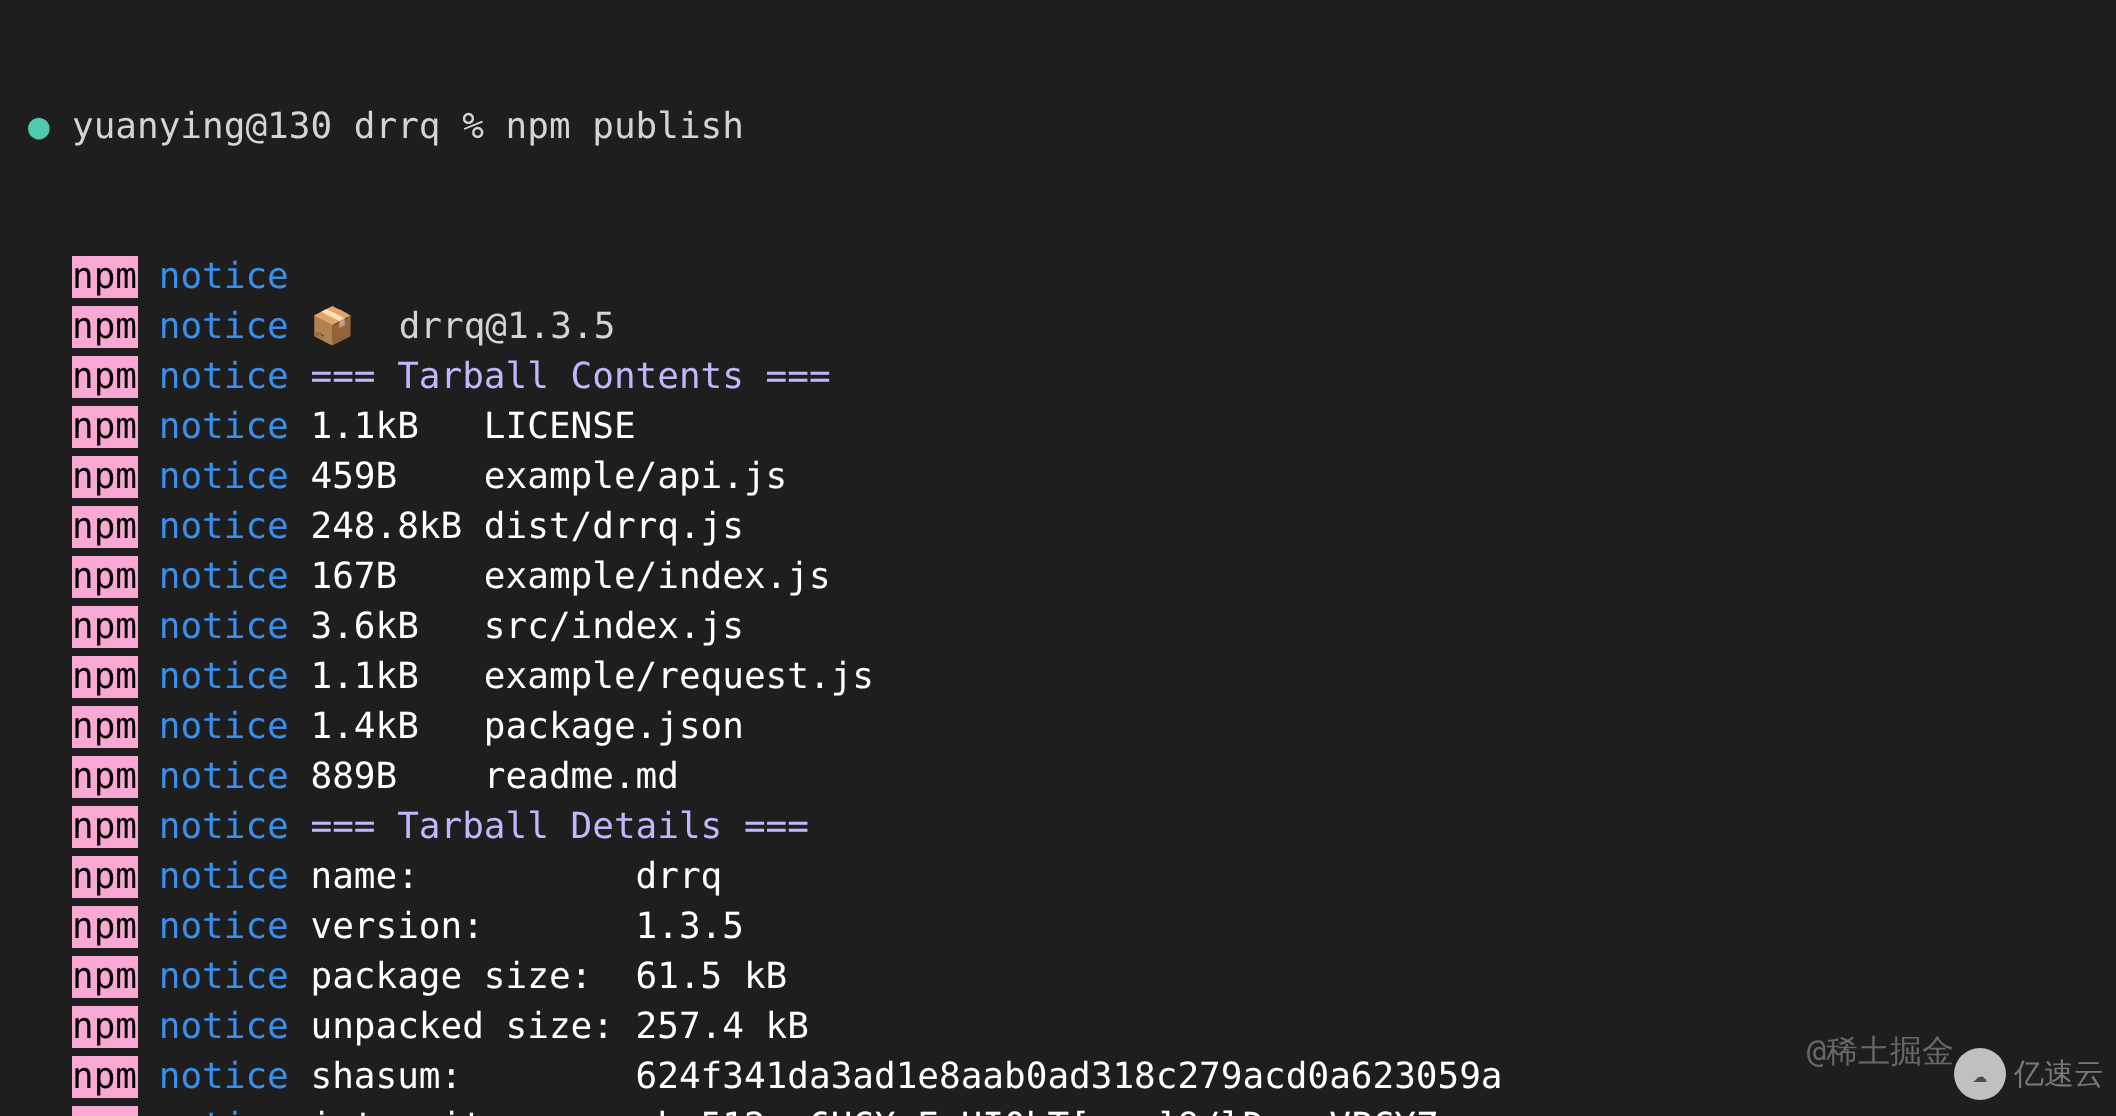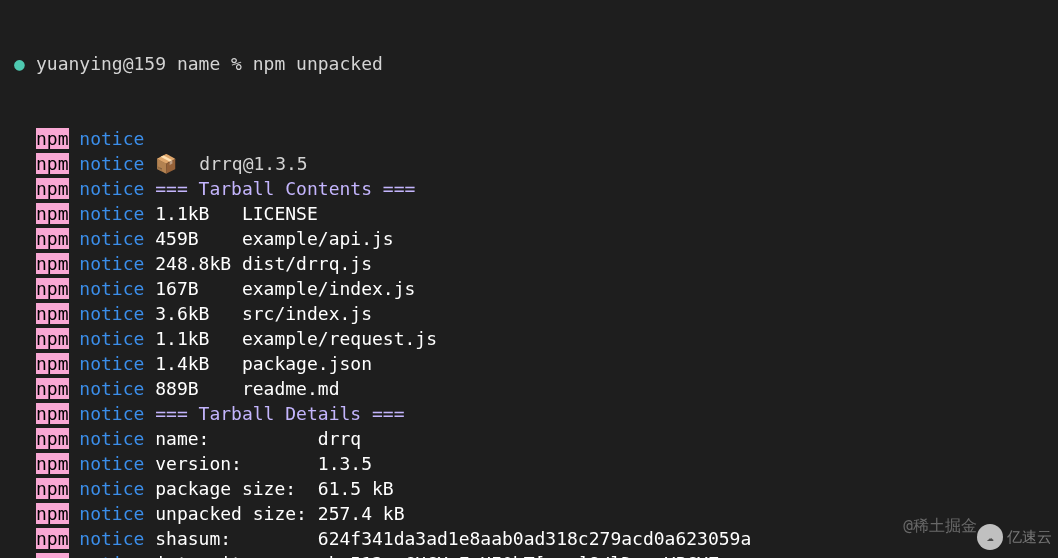--- a/index.html
+++ b/index.html
@@ -85,21 +85,21 @@
       display: flex;
       align-items: center;
       justify-content: center;
       font-weight: bold;
     }
   </style>
 </head>
 <body>
 
 <div class="term">
-  <div><span class="bullet">●</span><span class="prompt-user">yuanying@159</span><span> </span><span class="prompt-drrq">name</span><span> % </span><span class="cmd">npm unpacked</span></div>
+  <div><span class="bullet">●</span><span class="prompt-user">yuanying@130</span><span> </span><span class="prompt-drrq">drrq</span><span> % </span><span class="cmd">npm publish</span></div>
   <div id="log-lines"><div><span class="indent"> </span><span class="npm-white">npm</span><span> </span><span class="notice-blue">notice</span></div><div><span class="indent"> </span><span class="npm-white">npm</span><span> </span><span class="notice-blue">notice</span><span> </span><span>📦  drrq@1.3.5</span></div><div><span class="indent"> </span><span class="npm-white">npm</span><span> </span><span class="notice-blue">notice</span><span> </span><span class="header-magenta">=== Tarball Contents ===</span></div><div><span class="indent"> </span><span class="npm-white">npm</span><span> </span><span class="notice-blue">notice</span><span> </span><span class="text-white">1.1kB   LICENSE</span></div><div><span class="indent"> </span><span class="npm-white">npm</span><span> </span><span class="notice-blue">notice</span><span> </span><span class="text-white">459B    example/api.js</span></div><div><span class="indent"> </span><span class="npm-white">npm</span><span> </span><span class="notice-blue">notice</span><span> </span><span class="text-white">248.8kB dist/drrq.js</span></div><div><span class="indent"> </span><span class="npm-white">npm</span><span> </span><span class="notice-blue">notice</span><span> </span><span class="text-white">167B    example/index.js</span></div><div><span class="indent"> </span><span class="npm-white">npm</span><span> </span><span class="notice-blue">notice</span><span> </span><span class="text-white">3.6kB   src/index.js</span></div><div><span class="indent"> </span><span class="npm-white">npm</span><span> </span><span class="notice-blue">notice</span><span> </span><span class="text-white">1.1kB   example/request.js</span></div><div><span class="indent"> </span><span class="npm-white">npm</span><span> </span><span class="notice-blue">notice</span><span> </span><span class="text-white">1.4kB   package.json</span></div><div><span class="indent"> </span><span class="npm-white">npm</span><span> </span><span class="notice-blue">notice</span><span> </span><span class="text-white">889B    readme.md</span></div><div><span class="indent"> </span><span class="npm-white">npm</span><span> </span><span class="notice-blue">notice</span><span> </span><span class="header-magenta">=== Tarball Details ===</span></div><div><span class="indent"> </span><span class="npm-white">npm</span><span> </span><span class="notice-blue">notice</span><span> </span><span class="text-white">name:          drrq</span></div><div><span class="indent"> </span><span class="npm-white">npm</span><span> </span><span class="notice-blue">notice</span><span> </span><span class="text-white">version:       1.3.5</span></div><div><span class="indent"> </span><span class="npm-white">npm</span><span> </span><span class="notice-blue">notice</span><span> </span><span class="text-white">package size:  61.5 kB</span></div><div><span class="indent"> </span><span class="npm-white">npm</span><span> </span><span class="notice-blue">notice</span><span> </span><span class="text-white">unpacked size: 257.4 kB</span></div><div><span class="indent"> </span><span class="npm-white">npm</span><span> </span><span class="notice-blue">notice</span><span> </span><span class="text-white">shasum:        624f341da3ad1e8aab0ad318c279acd0a623059a</span></div><div><span class="indent"> </span><span class="npm-white">npm</span><span> </span><span class="notice-blue">notice</span><span> </span><span class="text-white">integrity:     sha512-u6HCXzEpUI0hT[...]8/lD+guVPCYZg==</span></div></div>
   
 </div>
 
 <div class="watermark1">@稀土掘金</div>
 <div class="watermark2">
   <span class="logo">☁</span>
   <span>亿速云</span>
 </div>
 

